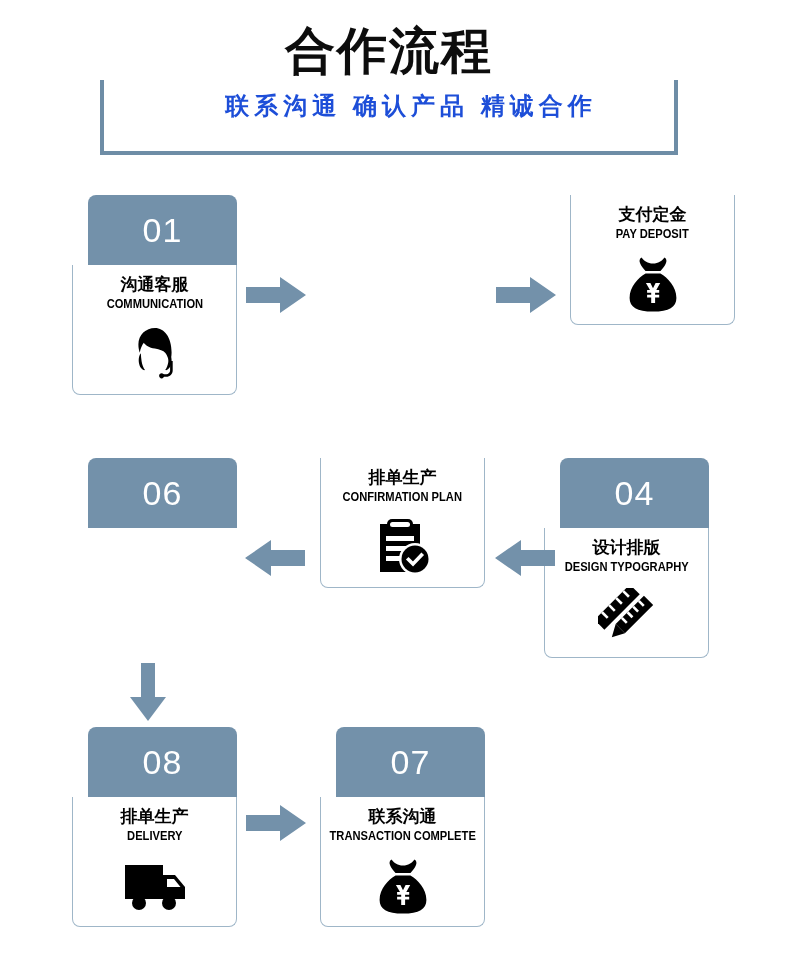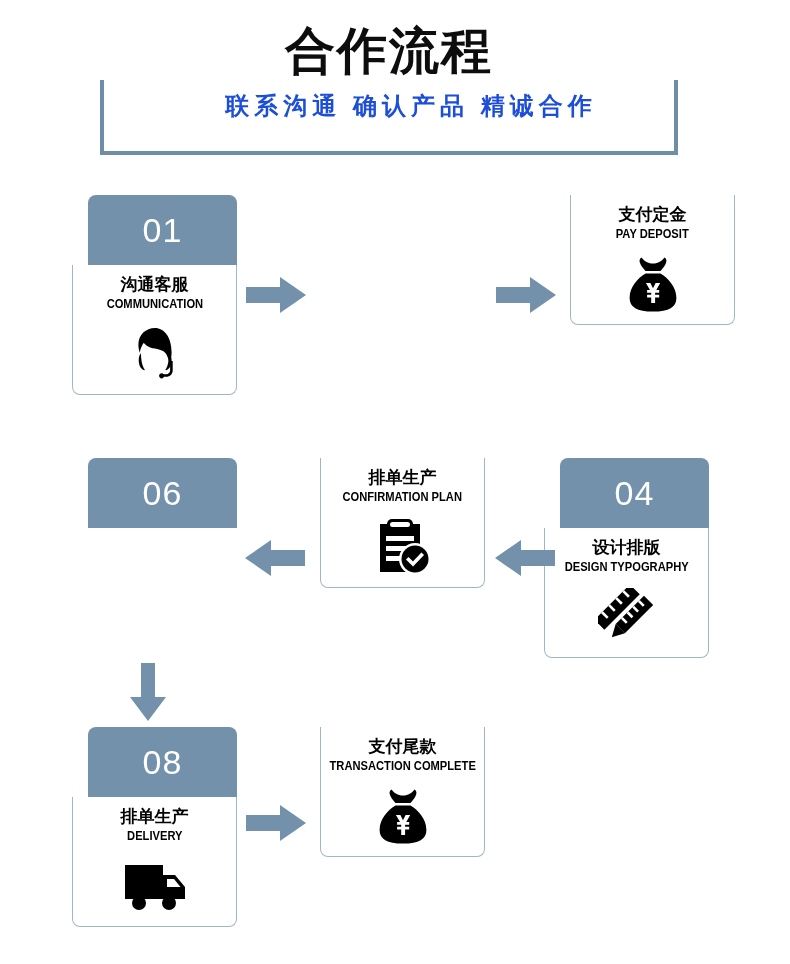--- a/index.html
+++ b/index.html
@@ -244,22 +244,23 @@
         <path fill="#000000" d="M40 14h12l10 12v12H40z"></path>
         <path fill="#ffffff" d="M44 18h7l6.5 8H44z"></path>
         <circle cx="16" cy="42" r="7" fill="#000000"></circle>
         <circle cx="46" cy="42" r="7" fill="#000000"></circle>
       </svg>
     </div>
   </div>
 </div>
 
 <div class="step-card" id="card-07">
-  <div class="card-body">
-    <div class="card-cn">支付尾款</div>
+  <div class="card-head">07</div>
+  <div class="card-body">
+    <div class="card-cn">联系沟通</div>
     <div class="card-en">TRANSACTION COMPLETE</div>
     <div class="card-icon">
       <svg width="56" height="58" viewBox="0 0 56 58">
         <path fill="#000000" d="M16.5 2.5c2.8 3.4 6.1 6.1 11.5 6.1s8.7-2.7 11.5-6.1c2 1.2 2.6 3.3 1.2 6.2-1.2 2.5-3.2 5.1-5.2 7.2h-15c-2-2.1-4-4.7-5.2-7.2-1.4-2.9-.8-5 1.2-6.2z"></path>
         <path fill="#000000" d="M20.6 18.5h14.8c7.5 4.3 16 13.4 16 24.4 0 8.9-7.3 13.6-23.4 13.6S4.6 51.8 4.6 42.9c0-11 8.5-20.1 16-24.4z"></path>
         <path fill="#ffffff" d="M20.8 27.9h4.6l2.6 5.4 2.6-5.4h4.6l-3.9 7h2.9v2.8h-4.1v2.1h4.1v2.8h-4.1v5.3h-3.9v-5.3h-4.1v-2.8h4.1v-2.1h-4.1v-2.8h2.9l-4.1-7z"></path>
       </svg>
     </div>
   </div>
 </div>

